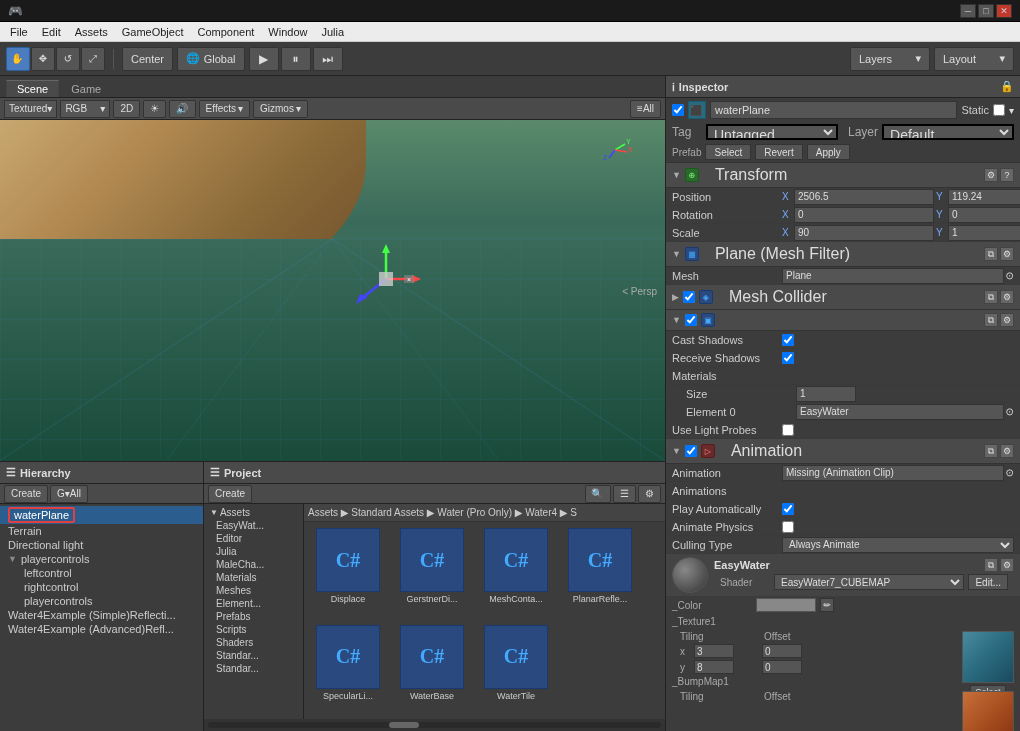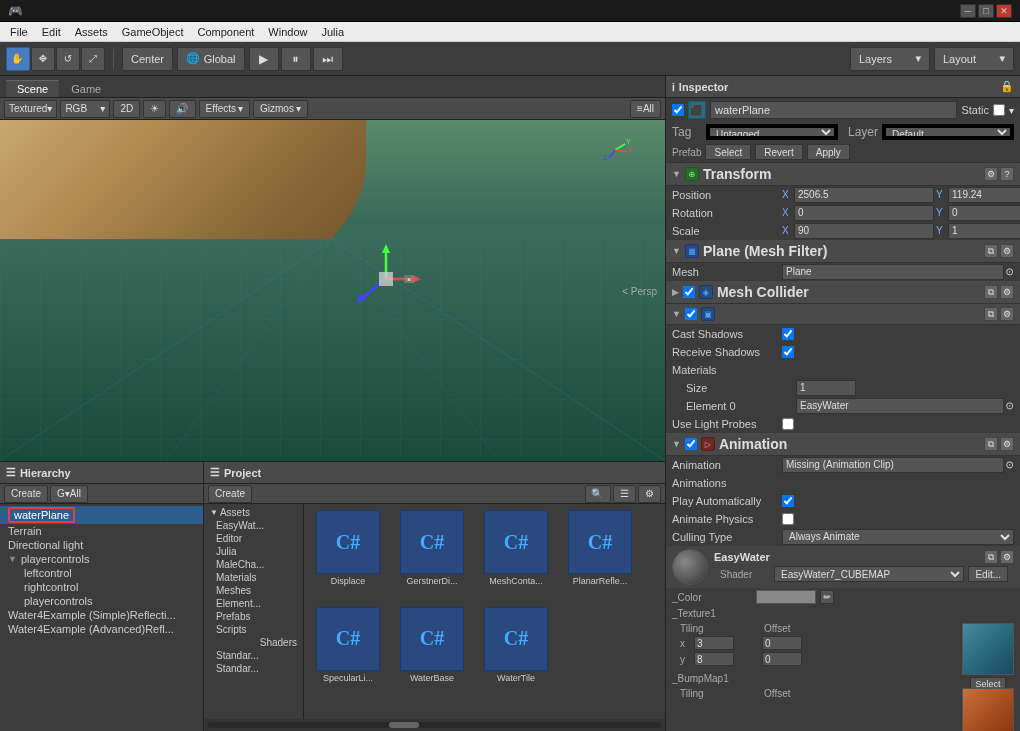--- a/index.html
+++ b/index.html
@@ -87,37 +87,37 @@
     
     .insp-input { background: #555; border: 1px solid #333; height: 16px; color: #ddd; font-size: 10px; padding: 0 3px; flex: 1; min-width: 0; }
     .insp-select { background: #555; border: 1px solid #333; height: 16px; color: #ddd; font-size: 10px; padding: 0 2px; flex: 1; }
     .insp-checkbox { width: 12px; height: 12px; }
     .xyz-group { display: flex; gap: 2px; flex: 1; }
     .xyz-label { font-size: 10px; color: #7af; min-width: 10px; }
     .xyz-input { background: #555; border: 1px solid #333; height: 16px; color: #ddd; font-size: 10px; padding: 0 3px; flex: 1; }
     
     .section-header { background: #4a4a4a; padding: 3px 6px; display: flex; align-items: center; gap: 4px; cursor: pointer; border-bottom: 1px solid #333; min-height: 20px; flex-shrink: 0; }
     .section-header .arrow { font-size: 9px; color: #aaa; }
-    .section-header .title { font-size: 14px; font-weight: bold; color: #ddd; flex: 1; }
+    .section-header .title { font-size: 16px; font-weight: normal; color: #ddd; flex: 1; margin-left: 12px; }
     .section-header .icons { display: flex; gap: 2px; margin-left: auto; }
     .section-icon { width: 14px; height: 14px; background: #666; border: 1px solid #444; display: flex; align-items: center; justify-content: center; font-size: 9px; cursor: pointer; }
     
     .component-icon { width: 14px; height: 14px; background: #2a6a2a; border: 1px solid #1a5a1a; display: flex; align-items: center; justify-content: center; font-size: 8px; color: #8f8; border-radius: 2px; flex-shrink: 0; }
     .mesh-icon { background: #2a4a7f; border-color: #1a3a6f; color: #4af; }
     .anim-icon { background: #6a2a2a; border-color: #5a1a1a; color: #f88; }
     
     .name-row { display: flex; align-items: center; padding: 3px 6px; background: #3c3c3c; gap: 4px; }
     .obj-icon { width: 18px; height: 18px; background: #2a6a7f; border: 1px solid #1a5a6f; display: flex; align-items: center; justify-content: center; font-size: 10px; color: #4cf; }
     .name-input { flex: 1; background: #555; border: 1px solid #333; height: 18px; color: #ddd; font-size: 11px; padding: 0 4px; }
     .static-label { font-size: 11px; color: #ccc; }
     .static-check { width: 12px; height: 12px; }
     
     .tag-layer-row { display: flex; align-items: center; padding: 2px 6px; gap: 4px; }
     .small-label { font-size: 12px; color: #aaa; min-width: 30px; }
-    .small-select { background: #555; border: 4px solid #000000; height: 16px; color: #ddd; font-size: 10px; padding: 0 2px; flex: 1; }
+    .small-select { background: #555; border: 2px solid #000000; height: 16px; color: #ddd; font-size: 14px; padding: 0 2px; flex: 1; }
     
     .prefab-row { display: flex; align-items: center; padding: 2px 6px; gap: 4px; border-bottom: 1px solid #333; }
     .pref-label { font-size: 10px; color: #aaa; }
     .pref-btn { background: #555; border: 1px solid #333; height: 16px; padding: 0 8px; font-size: 10px; color: #ddd; cursor: pointer; }
     
     
     .mat-header { background: #444; display: flex; align-items: center; padding: 3px 6px; gap: 6px; }
     .mat-sphere { width: 36px; height: 36px; background: radial-gradient(circle at 35% 35%, #888, #333); border-radius: 50%; border: 1px solid #555; }
     .mat-title { font-size: 11px; font-weight: bold; color: #ddd; }
     .shader-row { display: flex; align-items: center; padding: 2px 6px; gap: 4px; }
@@ -393,32 +393,35 @@
             </div>
             <div class="tree-item" style="padding-left:10px;">
               <span>Element...</span>
             </div>
             <div class="tree-item" style="padding-left:10px;">
               <span>Prefabs</span>
             </div>
             <div class="tree-item" style="padding-left:10px;">
               <span>Scripts</span>
             </div>
-            <div class="tree-item" style="padding-left:10px;justify-content:flex-end;">
+            <div class="tree-item" style="padding-left:10px;">
               <span>Shaders</span>
             </div>
             <div class="tree-item" style="padding-left:10px;">
               <span>Standar...</span>
             </div>
             <div class="tree-item" style="padding-left:10px;">
               <span>Standar...</span>
             </div>
           </div>
 
           <div id="project-assets">
+            <div id="breadcrumb-bar">
+              <span>Assets ▶ Standard Assets ▶ Water (Pro Only) ▶ Water4 ▶ S</span>
+            </div>
             <div id="asset-grid">
               <div class="asset-item">
                 <div class="asset-icon">
                   <span style="color:#4af; font-size:20px; font-weight:bold; font-family:serif;">C#</span>
                 </div>
                 <div class="asset-name">Displace</div>
               </div>
               <div class="asset-item">
                 <div class="asset-icon">
                   <span style="color:#4af; font-size:20px; font-weight:bold; font-family:serif;">C#</span>

